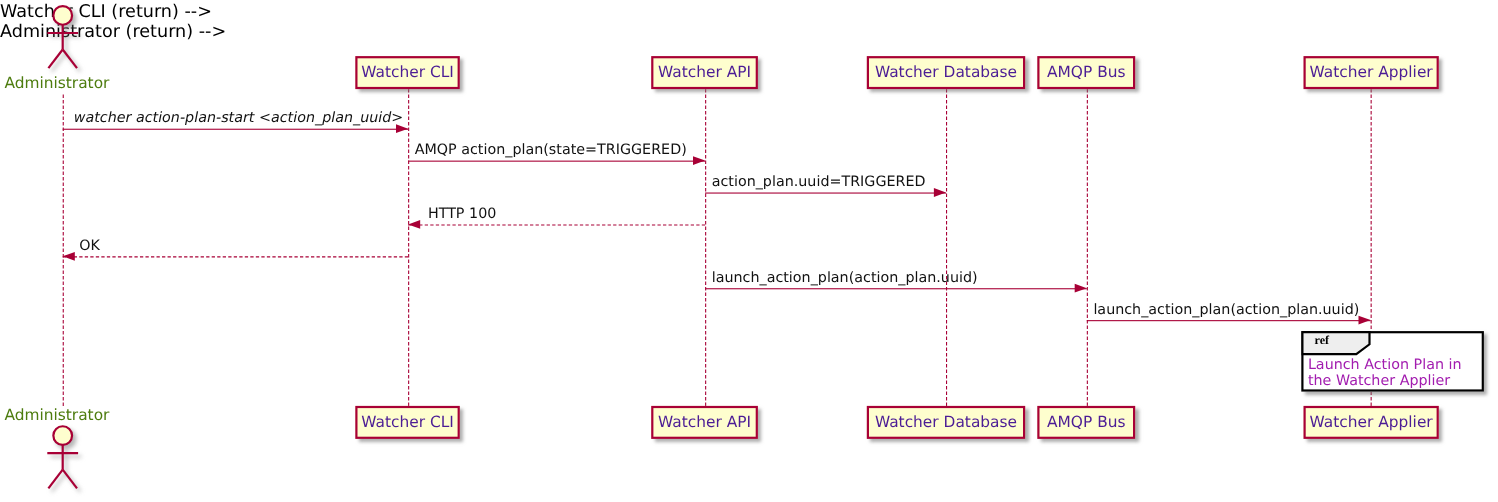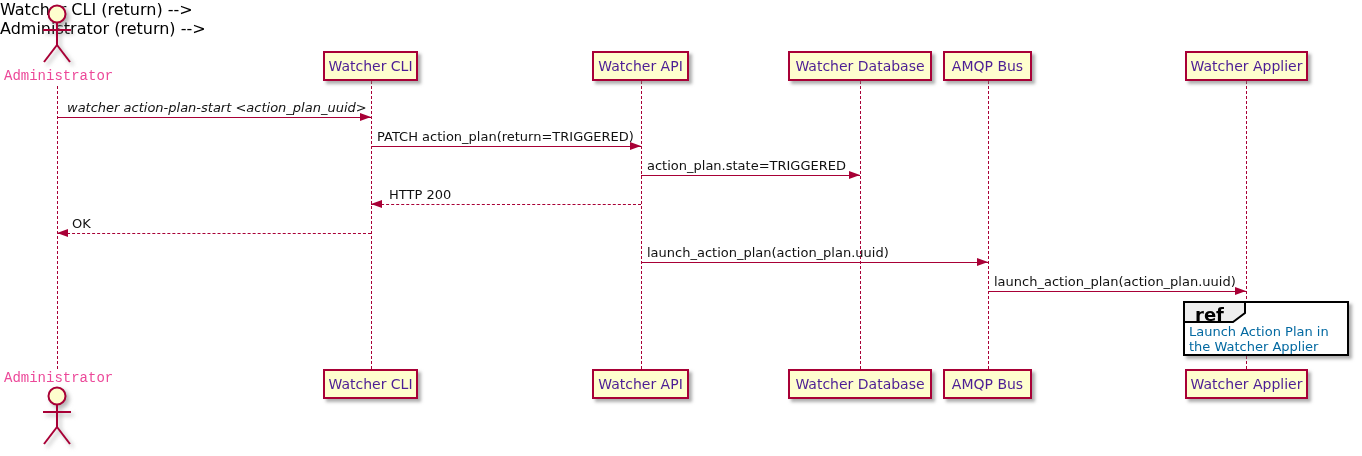--- a/index.html
+++ b/index.html
@@ -7,37 +7,37 @@
     position:relative;width:1362px;height:456px;background:#ffffff;overflow:hidden;
     font-family:"DejaVu Sans","Liberation Sans",sans-serif;color:#000;
   }
   .lifeline{position:absolute;width:0;border-left:1px dashed #A80036;}
   .pbox{
     position:absolute;height:26px;background:#FEFECE;border:2px solid #A80036;
     display:flex;align-items:center;justify-content:center;
     font-size:14px;color:#4c1d95;box-shadow:3px 3px 3px rgba(120,120,120,0.6);
     box-sizing:content-box;white-space:nowrap;
   }
-  .actor-label{position:absolute;font-size:14px;color:#ec4899;white-space:nowrap;font-family:Liberation Mono, monospace;}
+  .actor-label{position:absolute;font-size:14px;color:#4d7c0f;white-space:nowrap;}
   .actor-figure{position:absolute;filter:drop-shadow(3px 3px 2px rgba(120,120,120,0.55));}
   .msg-label{position:absolute;font-size:13px;color:#111;white-space:nowrap;}
   .msg-line{position:absolute;height:0;border-top:1px solid #A80036;}
   .msg-line.dashed{border-top:1px dashed #A80036;}
   .arrow-r{position:absolute;width:0;height:0;border-top:4px solid transparent;border-bottom:4px solid transparent;border-left:11px solid #A80036;}
   .arrow-l{position:absolute;width:0;height:0;border-top:4px solid transparent;border-bottom:4px solid transparent;border-right:11px solid #A80036;}
   .ref-box{
     position:absolute;left:1183px;top:301px;width:162px;height:51px;
     background:#ffffff;border:2px solid #000;box-shadow:3px 3px 3px rgba(120,120,120,0.6);
   }
   .ref-tab{position:absolute;left:-2px;top:-2px;width:64px;height:23px;}
   .ref-tab-label{
-    position:absolute;left:10px;top:1px;font-size:18px;font-weight:bold;color:#000;
+    position:absolute;left:10px;top:1px;font-size:11px;font-weight:bold;color:#000;font-family:Liberation Serif, serif;
   }
   .ref-text{
-    position:absolute;left:4px;top:21px;width:154px;font-size:13px;line-height:15px;color:#0369a1;
+    position:absolute;left:4px;top:21px;width:154px;font-size:13px;line-height:15px;color:#a21caf;
   }
 </style>
 </head>
 <body>
 
 <div class="canvas">
 
   
   <div class="lifeline" style="left:57px;top:86px;height:283px;"></div>
   <div class="lifeline" style="left:371px;top:81px;height:288px;"></div>
@@ -82,35 +82,35 @@
 
   
   <div>
     <span class="msg-label" style="left:67px;top:100px;font-style:italic;">watcher action-plan-start &lt;action_plan_uuid&gt;</span>
     <div class="msg-line" style="left:57px;top:117px;width:314px;"></div>
     <div class="arrow-r" style="left:360px;top:113px;"></div>
   </div>
 
   
   <div>
-    <span class="msg-label" style="left:377px;top:129px;">PATCH action_plan(return=TRIGGERED)</span>
+    <span class="msg-label" style="left:377px;top:129px;">AMQP action_plan(state=TRIGGERED)</span>
     <div class="msg-line" style="left:371px;top:146px;width:270px;"></div>
     <div class="arrow-r" style="left:630px;top:142px;"></div>
   </div>
 
   
   <div>
-    <span class="msg-label" style="left:647px;top:158px;">action_plan.state=TRIGGERED</span>
+    <span class="msg-label" style="left:647px;top:158px;">action_plan.uuid=TRIGGERED</span>
     <div class="msg-line" style="left:641px;top:175px;width:219px;"></div>
     <div class="arrow-r" style="left:849px;top:171px;"></div>
   </div>
 
    Watcher CLI (return) --&gt;
   <div>
-    <span class="msg-label" style="left:389px;top:187px;">HTTP 200</span>
+    <span class="msg-label" style="left:389px;top:187px;">HTTP 100</span>
     <div class="msg-line dashed" style="left:371px;top:204px;width:270px;"></div>
     <div class="arrow-l" style="left:371px;top:200px;"></div>
   </div>
 
    Administrator (return) --&gt;
   <div>
     <span class="msg-label" style="left:72px;top:216px;text-align:right;">OK</span>
     <div class="msg-line dashed" style="left:57px;top:233px;width:314px;"></div>
     <div class="arrow-l" style="left:57px;top:229px;"></div>
   </div>

